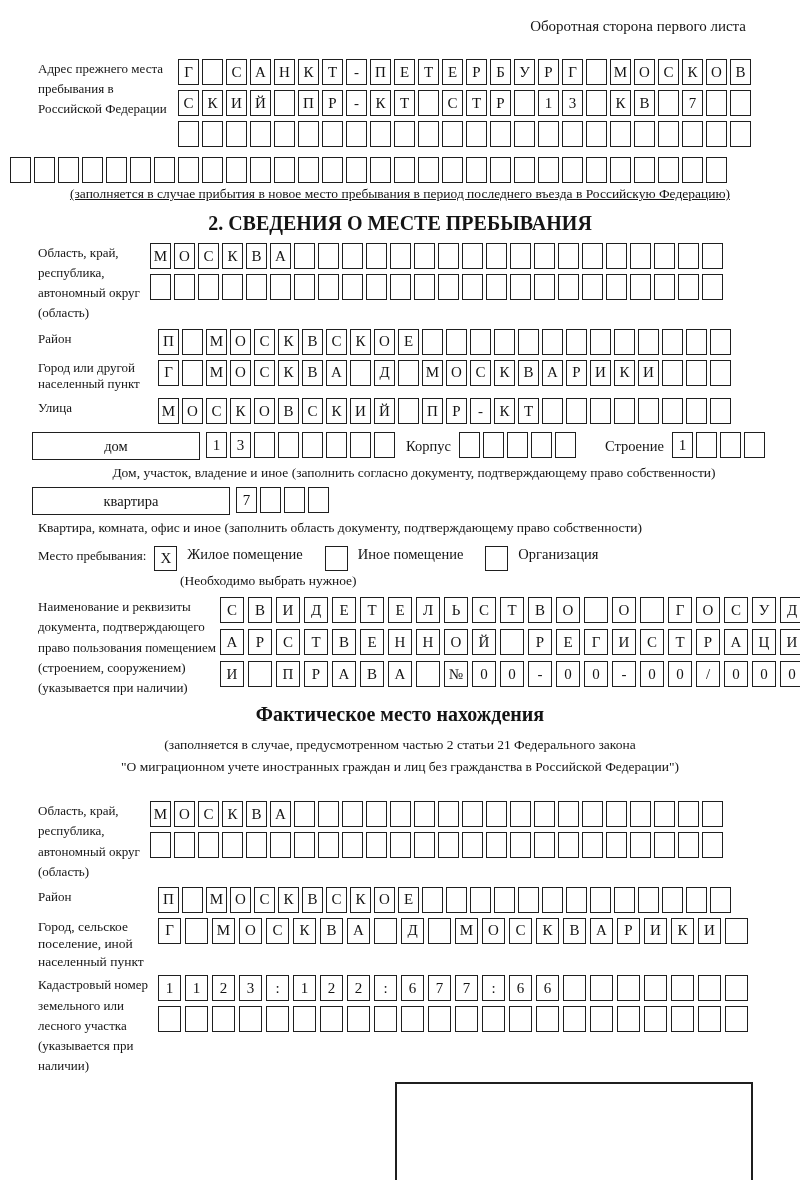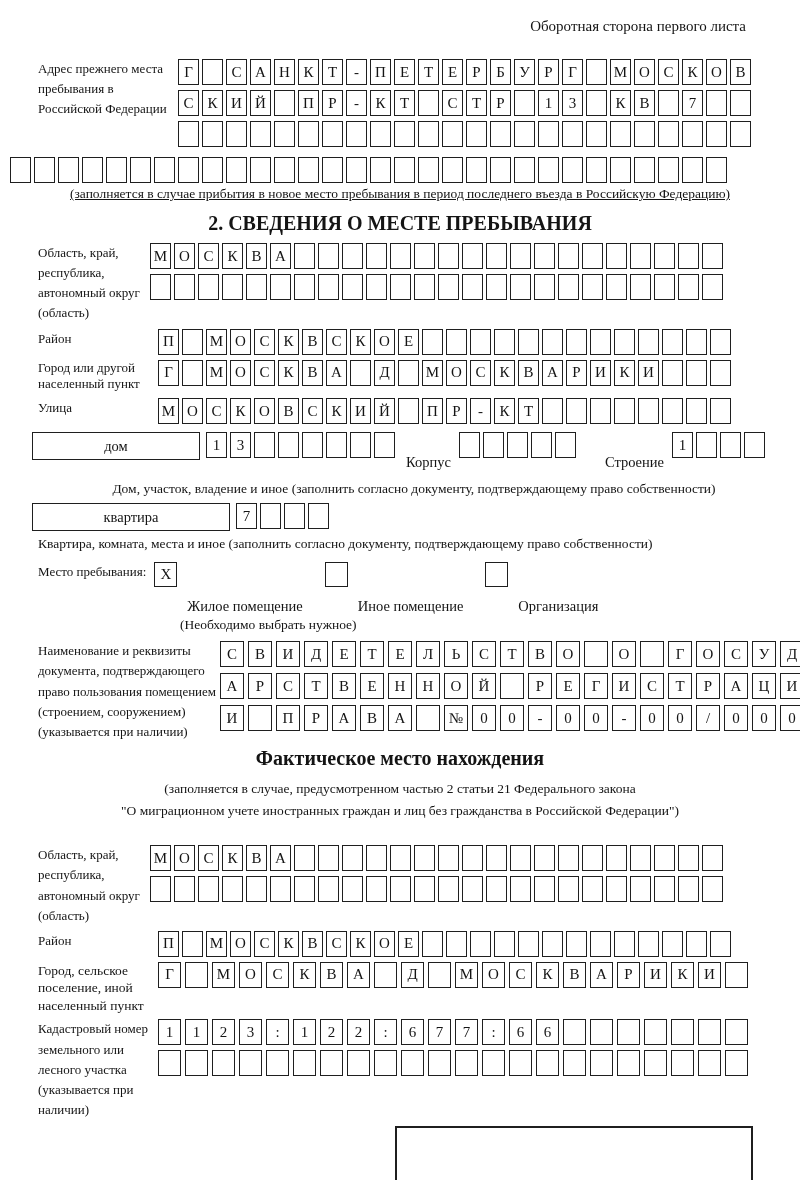--- a/index.html
+++ b/index.html
@@ -61,35 +61,34 @@
     height:28px;
     display:flex;align-items:center;justify-content:center;
     font-size:14.5px;
     flex:0 0 auto;
   }
   .inline-lbl{
     font-size:14.5px;
     line-height:28px;
     padding:0 8px;
     flex:0 0 auto;
-    margin-top:16px;
   }
 
   .chk-row{display:flex;align-items:flex-start;margin:10px 0 2px 0;}
   .chk-row .field-label{padding-left:28px;width:auto;margin-right:8px;}
   .checkbox{
     width:23px;height:25px;
     border:1.5px solid #1f1f1f;
     box-sizing:border-box;
     display:flex;align-items:center;justify-content:center;
     font-size:15px;
     margin-right:10px;
     flex:0 0 auto;
   }
-  .chk-lbl{font-size:14.5px;margin-right:22px;margin-top:36px;}
+  .chk-lbl{font-size:14.5px;margin-right:22px;}
 
   .doc-field .field-label{width:210px;}
   .doc-field .rows-stack .cellrow{margin-bottom:6px;}
 
   .fact-caption{text-align:center;font-size:13.5px;line-height:1.6;margin-bottom:24px;}
 
   .stamp-box{
     margin-left:385px;
     width:358px;height:176px;
     border:2px solid #1f1f1f;
@@ -403,21 +402,21 @@
 
   <div class="field" style="margin-left:22px;">
     <div class="wide-box" style="width:198px;">квартира</div>
     <div class="cellrow" style="margin-left:6px;">
         <span class="cell">7</span>
         <span class="cell"></span>
         <span class="cell"></span>
         <span class="cell"></span>
       </div>
   </div>
-  <div class="caption" style="margin:2px 0 2px 28px;">Квартира, комната, места и иное (заполнить согласно документу, подтверждающему право собственности)</div>
+  <div class="caption" style="margin:2px 0 2px 28px;">Квартира, комната, офис и иное (заполнить область документу, подтверждающему право собственности)</div>
 
   <div class="chk-row">
     <div class="field-label">Место пребывания:</div>
     <div class="checkbox">X</div>
     <div class="chk-lbl">Жилое помещение</div>
     <div class="checkbox"></div>
     <div class="chk-lbl">Иное помещение</div>
     <div class="checkbox"></div>
     <div class="chk-lbl">Организация</div>
   </div>

